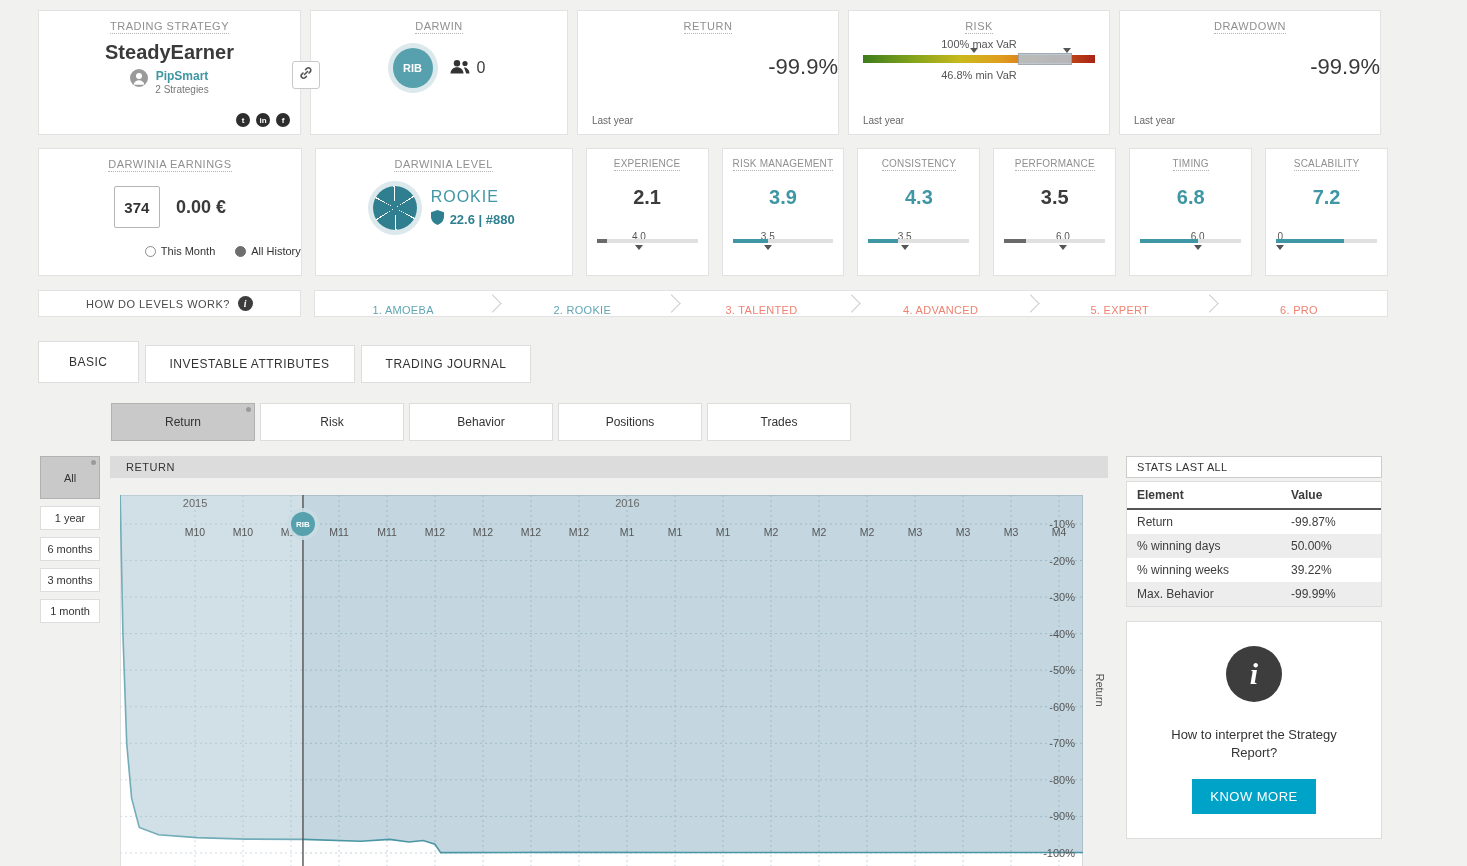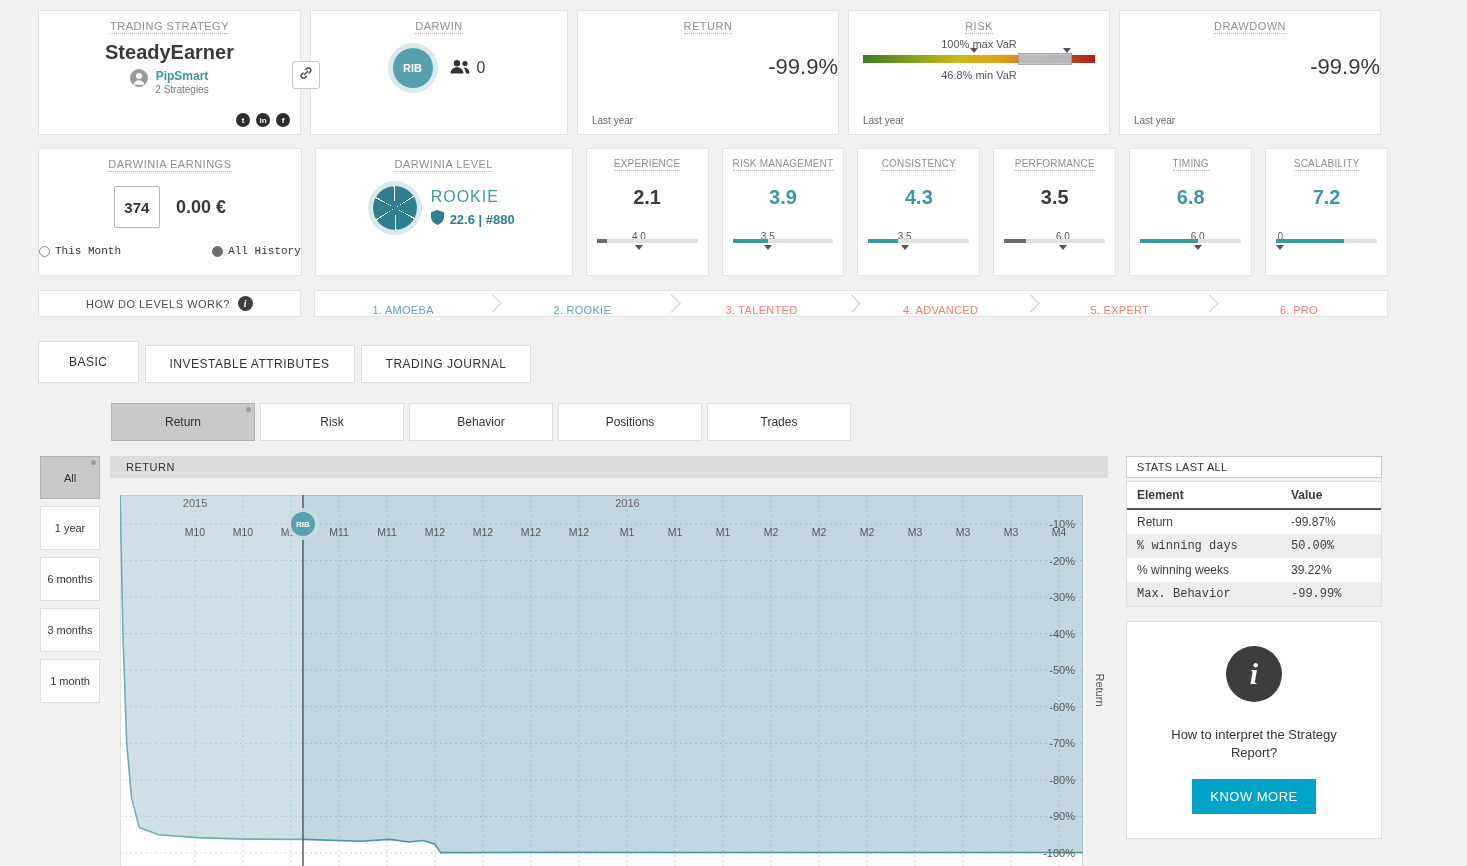--- a/index.html
+++ b/index.html
@@ -59,21 +59,21 @@
   .risk-overlay { position:absolute; left:67%; top:-2px; width:23%; height:12px; background:#b7c2ca; opacity:.9; border:1px solid #98a3ab; }
   .risk-marker { position:absolute; top:-7px; width:0; height:0; border-left:4px solid transparent;
     border-right:4px solid transparent; border-top:5px solid #555; transform:translateX(-50%); }
 
   
   .c-earnings { width:264px; }
   .earn-row { display:flex; align-items:center; justify-content:center; gap:16px; margin-top:16px; }
   .earn-box { width:46px; height:42px; border:1px solid #b5b5b5; border-radius:2px; display:flex;
     align-items:center; justify-content:center; font-size:15px; font-weight:bold; color:#333; }
   .earn-amount { font-size:18px; font-weight:bold; color:#3a3a3a; }
-  .radio-row { display:flex; justify-content:space-between; gap:32px; margin-top:17px; font-size:11px; color:#333;font-family:Liberation Mono, monospace; }
+  .radio-row { display:flex; justify-content:flex-end; gap:20px; margin-top:17px; font-size:11px; color:#333; }
   .radio-opt { display:flex; align-items:center; gap:5px; cursor:pointer; }
   .radio { width:11px; height:11px; border:1px solid #8a8a8a; border-radius:50%; background:#fff; }
   .radio.sel { background:#6e6e6e; border-color:#6e6e6e; }
 
   
   .c-level { width:258px; }
   .level-row { display:flex; align-items:center; justify-content:center; gap:14px; margin-top:16px; }
   .level-pie { width:44px; height:44px; border-radius:50%; box-shadow:0 0 0 5px #dbe8ec;
     background:conic-gradient(#2f7f90 0deg 56deg,#fff 56deg 60deg,#2f7f90 60deg 116deg,#fff 116deg 120deg,
       #2f7f90 120deg 176deg,#fff 176deg 180deg,#2f7f90 180deg 236deg,#fff 236deg 240deg,
@@ -113,36 +113,36 @@
   
   .subtabs { display:flex; gap:5px; margin:20px 0 0 73px; }
   .subtab { width:144px; height:38px; background:#fff; border:1px solid #ddd; display:flex;
     align-items:center; justify-content:center; font-size:12px; color:#333; position:relative; cursor:pointer; }
   .subtab.active { background:#c9c9c9; border-color:#b2b2b2; }
   .dot { position:absolute; top:3px; right:3px; width:5px; height:5px; border-radius:50%; background:#9a9a9a; }
 
   
   .main { display:flex; margin-top:15px; }
   .rail { width:60px; margin-left:2px; display:flex; flex-direction:column; gap:7px; }
-  .rail-btn { height:44px; background:#fff; border:1px solid #ddd; display:flex; align-items:center;
+  .rail-btn { height:24px; background:#fff; border:1px solid #ddd; display:flex; align-items:center;
     justify-content:center; font-size:11px; color:#333; position:relative; cursor:pointer; }
   .rail-btn.active { background:#c9c9c9; border-color:#b2b2b2; height:43px; }
 
   .chart-col { margin-left:10px; width:998px; }
   .panel-header { height:22px; background:#dcdcdc; display:flex; align-items:center; padding-left:16px;
     font-size:11px; color:#333; letter-spacing:.5px; }
   #chart-wrap { margin-left:10px; margin-top:17px; }
 
   .stats-col { margin-left:18px; width:256px; }
   .stats-header { height:22px; background:#fff; border:1px solid #ccc; display:flex; align-items:center;
     padding-left:10px; font-size:11px; color:#333; letter-spacing:.3px; }
   .stats-table { margin-top:3px; background:#fff; border:1px solid #ddd; font-size:12px; }
   .stats-thead { display:flex; padding:6px 10px; font-weight:bold; border-bottom:2px solid #555; }
   .stats-row { display:flex; padding:5px 10px; }
-  .stats-row.even { background:#ededed;font-family:Liberation Mono, monospace; }
+  .stats-row.even { background:#ededed; }
   .col-el { flex:1; }
   .col-val { width:80px; }
 
   .info-card { margin-top:14px; background:#fff; border:1px solid #ddd; text-align:center; padding:18px 14px 24px; }
   .info-circle { width:56px; height:56px; border-radius:50%; background:#3d3d3d; color:#fff; font-size:30px;
     font-weight:bold; font-style:italic; font-family:"Liberation Serif",serif;
     display:flex; align-items:center; justify-content:center; margin:6px auto 24px; }
   .info-text { font-size:13px; color:#333; line-height:1.35; margin:0 auto 18px; width:200px; }
   .know-more { background:#00a3c8; color:#fff; border:none; font-size:13px; letter-spacing:.5px;
     padding:10px 18px; cursor:pointer; }

